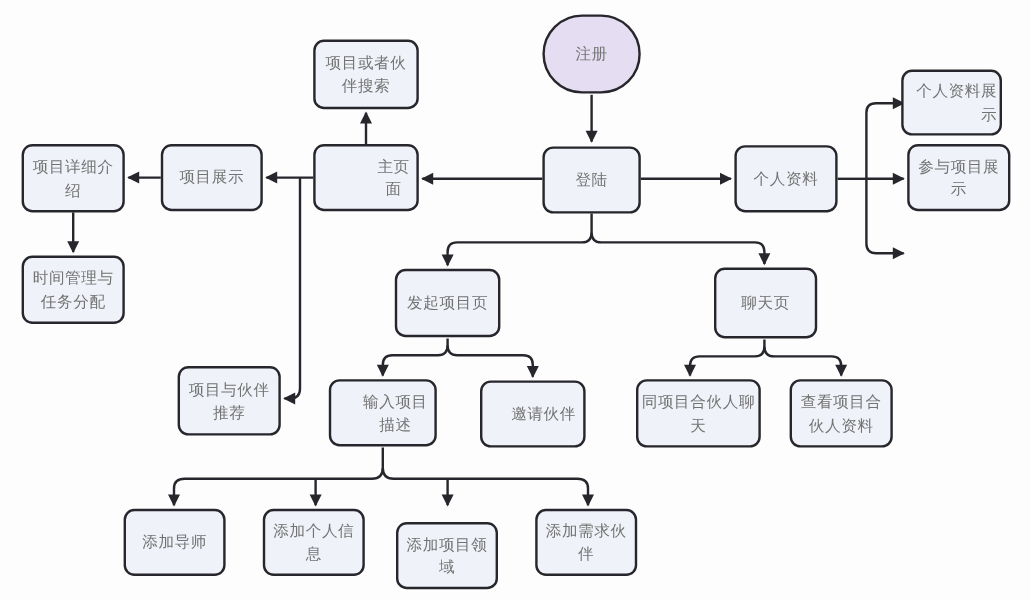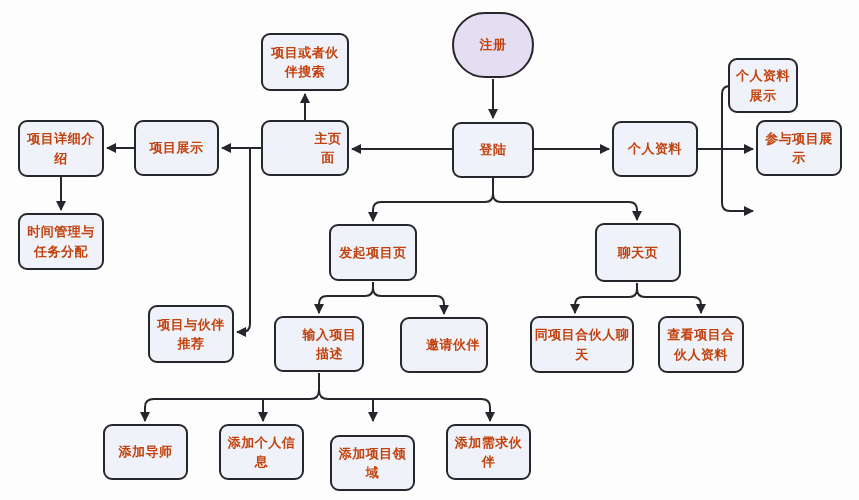--- a/index.html
+++ b/index.html
@@ -6,36 +6,36 @@
   .canvas{
     position:relative;width:859px;height:500px;overflow:hidden;
     background:#fdfdfd;
     font-family:"Liberation Sans","DejaVu Sans",sans-serif;
   }
   .edges{position:absolute;left:0;top:0;width:859px;height:500px;}
   .node{
     position:absolute;box-sizing:border-box;
     display:flex;align-items:center;justify-content:center;text-align:center;
     background:#eff2f8;border:2px solid #26262c;border-radius:9px;
-    color:#c2410c;font-size:13px;font-weight:700;line-height:1.5;
+    color:#737373;font-size:13px;font-weight:400;line-height:1.5;
     padding:2px;letter-spacing:0.5px;
   }
   .node.terminal{
     background:#e5def2;border-radius:34px;
   }
   
   .n-register{left:452px;top:12px;width:82px;height:66px;}
   .n-login{left:452px;top:122px;width:82px;height:56px;}
   .n-search{left:261px;top:33px;width:88px;height:58px;}
   .n-main{left:261px;top:120px;width:88px;height:56px;padding-left:48px;}
   .n-project-show{left:134px;top:120px;width:85px;height:56px;}
   .n-project-detail{left:18px;top:120px;width:86px;height:57px;}
   .n-time-mgmt{left:18px;top:213px;width:86px;height:57px;}
   .n-profile{left:612px;top:121px;width:86px;height:56px;}
-  .n-profile-show{left:728px;top:58px;width:70px;height:55px;}
+  .n-profile-show{left:751px;top:58px;width:84px;height:55px;text-align:right;}
   .n-joined-show{left:756px;top:120px;width:86px;height:56px;}
   .n-privacy{left:756px;top:184px;width:86px;height:55px;}
   .n-initiate{left:329px;top:224px;width:88px;height:57px;}
   .n-chat{left:595px;top:223px;width:86px;height:59px;}
   .n-recommend{left:148px;top:305px;width:86px;height:58px;}
   .n-input-desc{left:274px;top:316px;width:90px;height:56px;padding-left:23px;}
   .n-invite{left:400px;top:317px;width:88px;height:56px;padding-left:20px;}
   .n-chat-partners{left:530px;top:316px;width:104px;height:57px;}
   .n-view-partners{left:658px;top:316px;width:86px;height:57px;}
   .n-add-mentor{left:103px;top:424px;width:85px;height:56px;}

